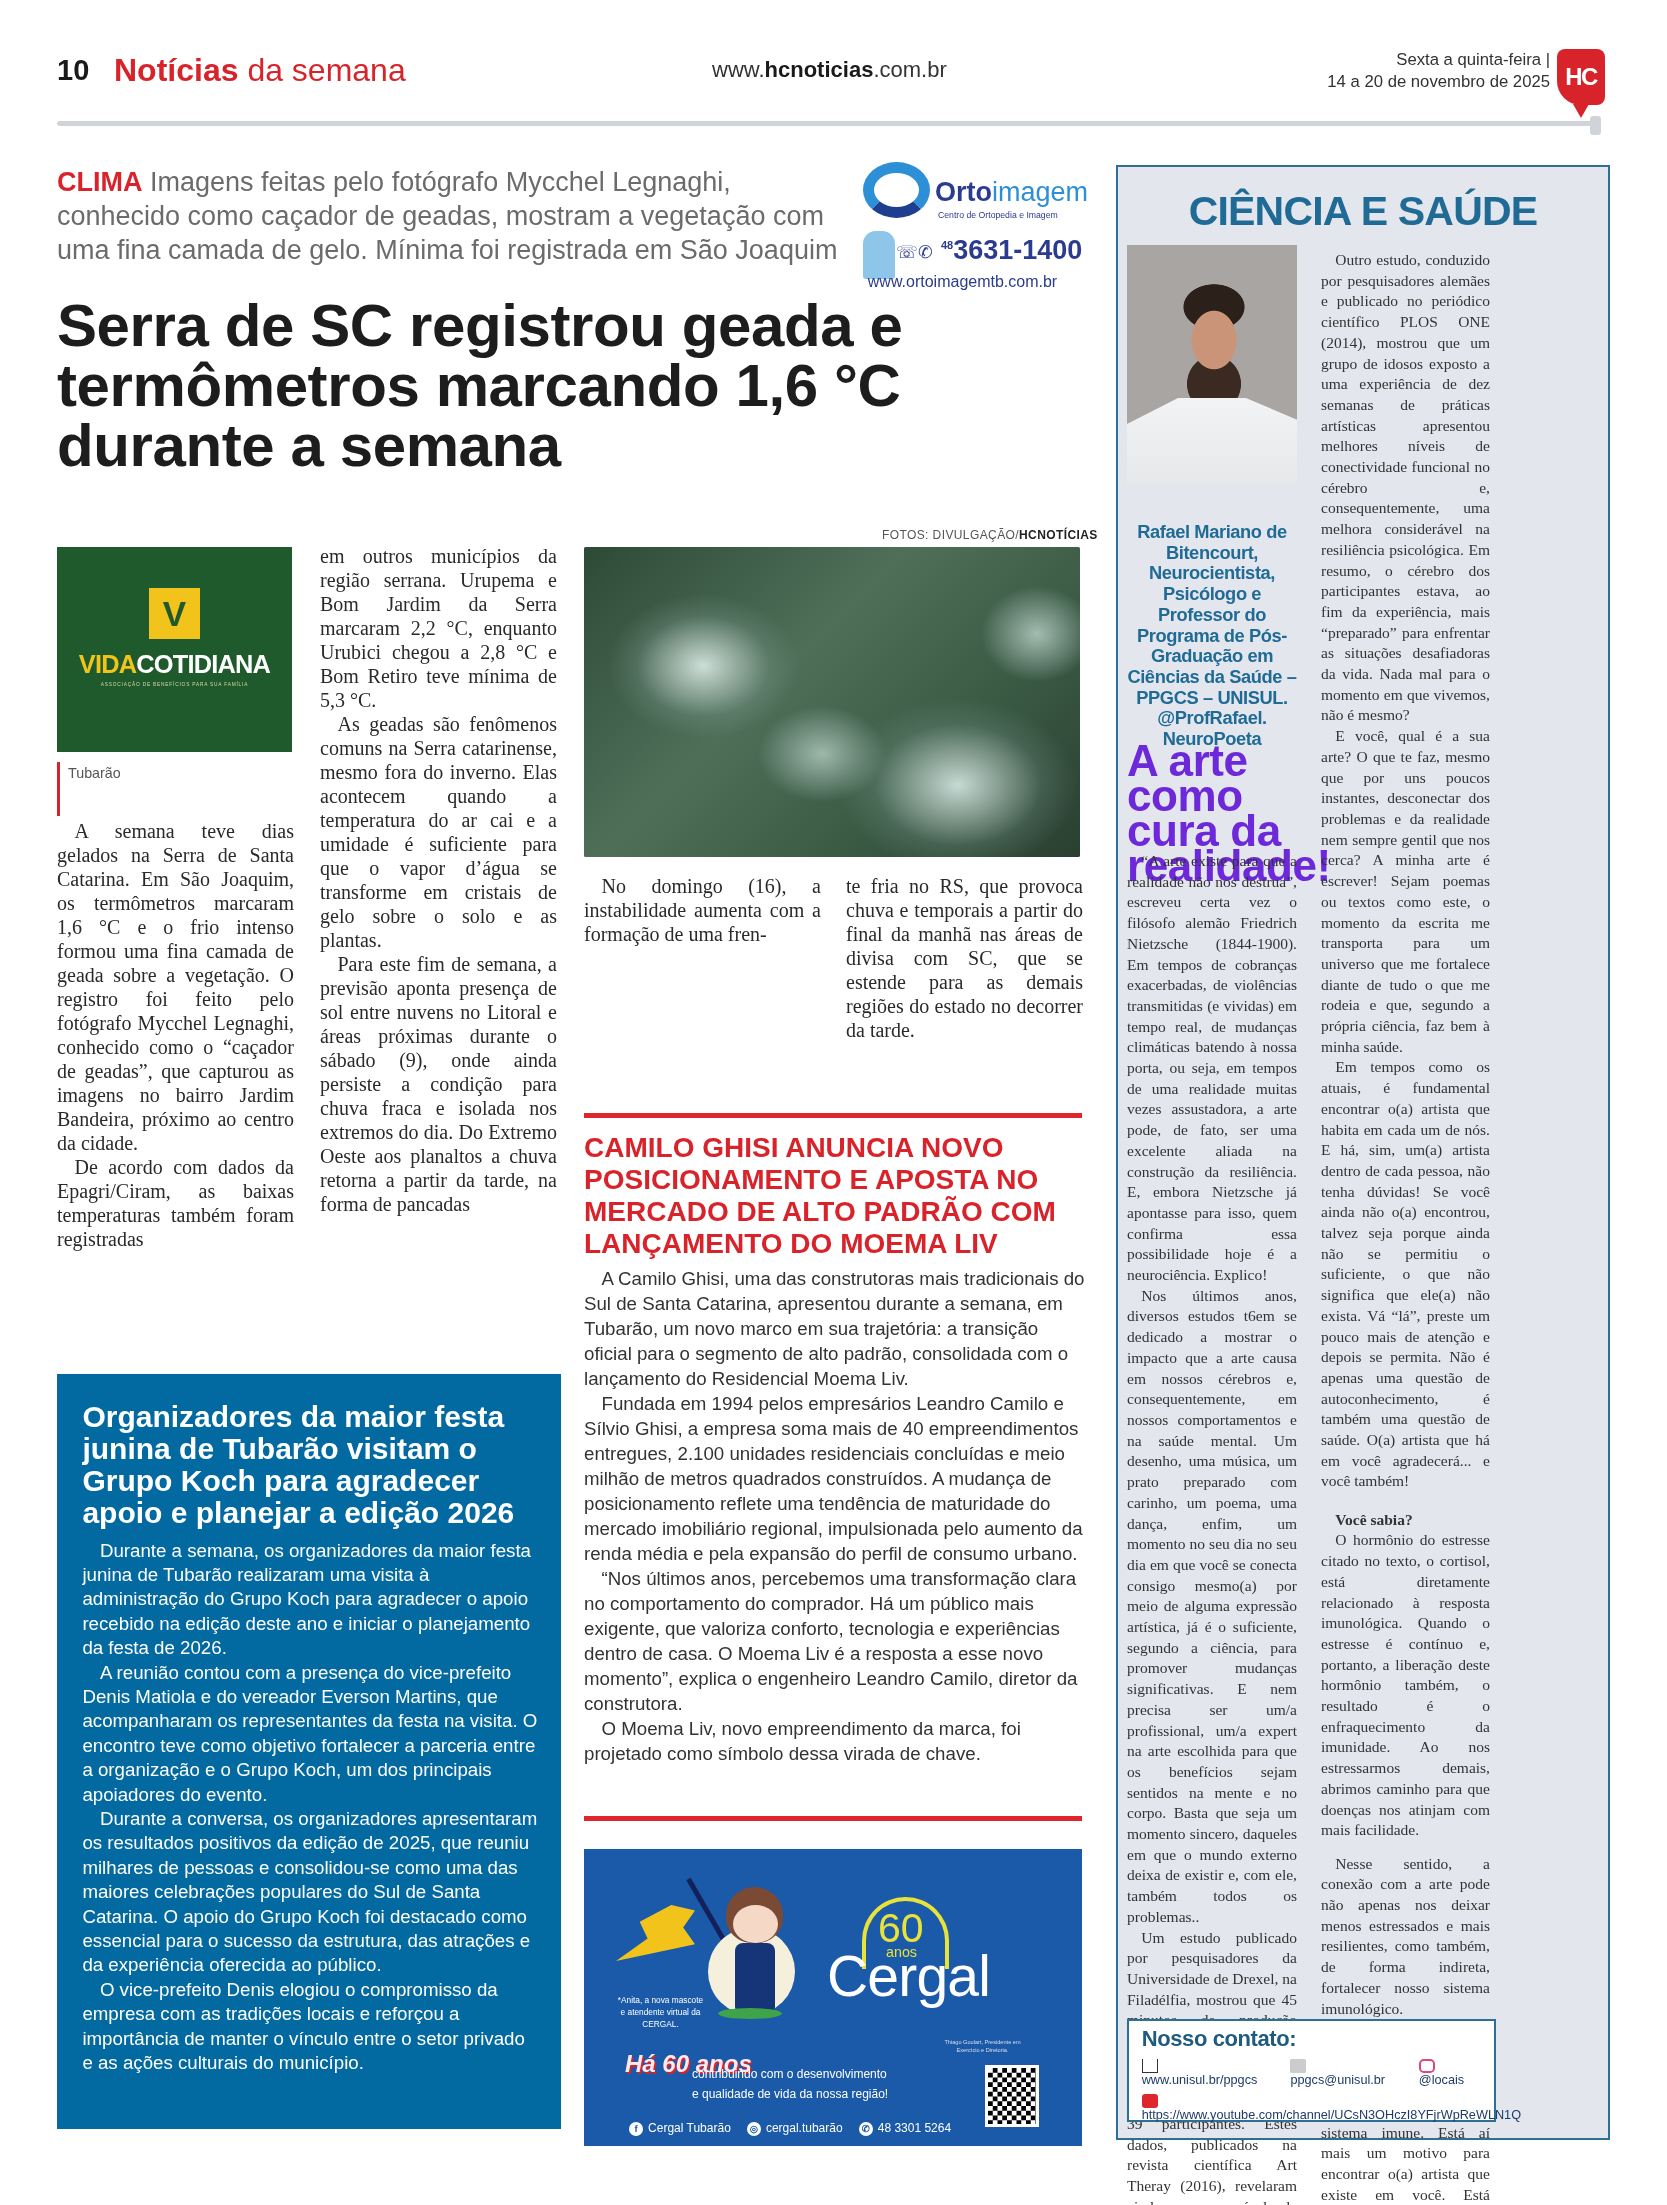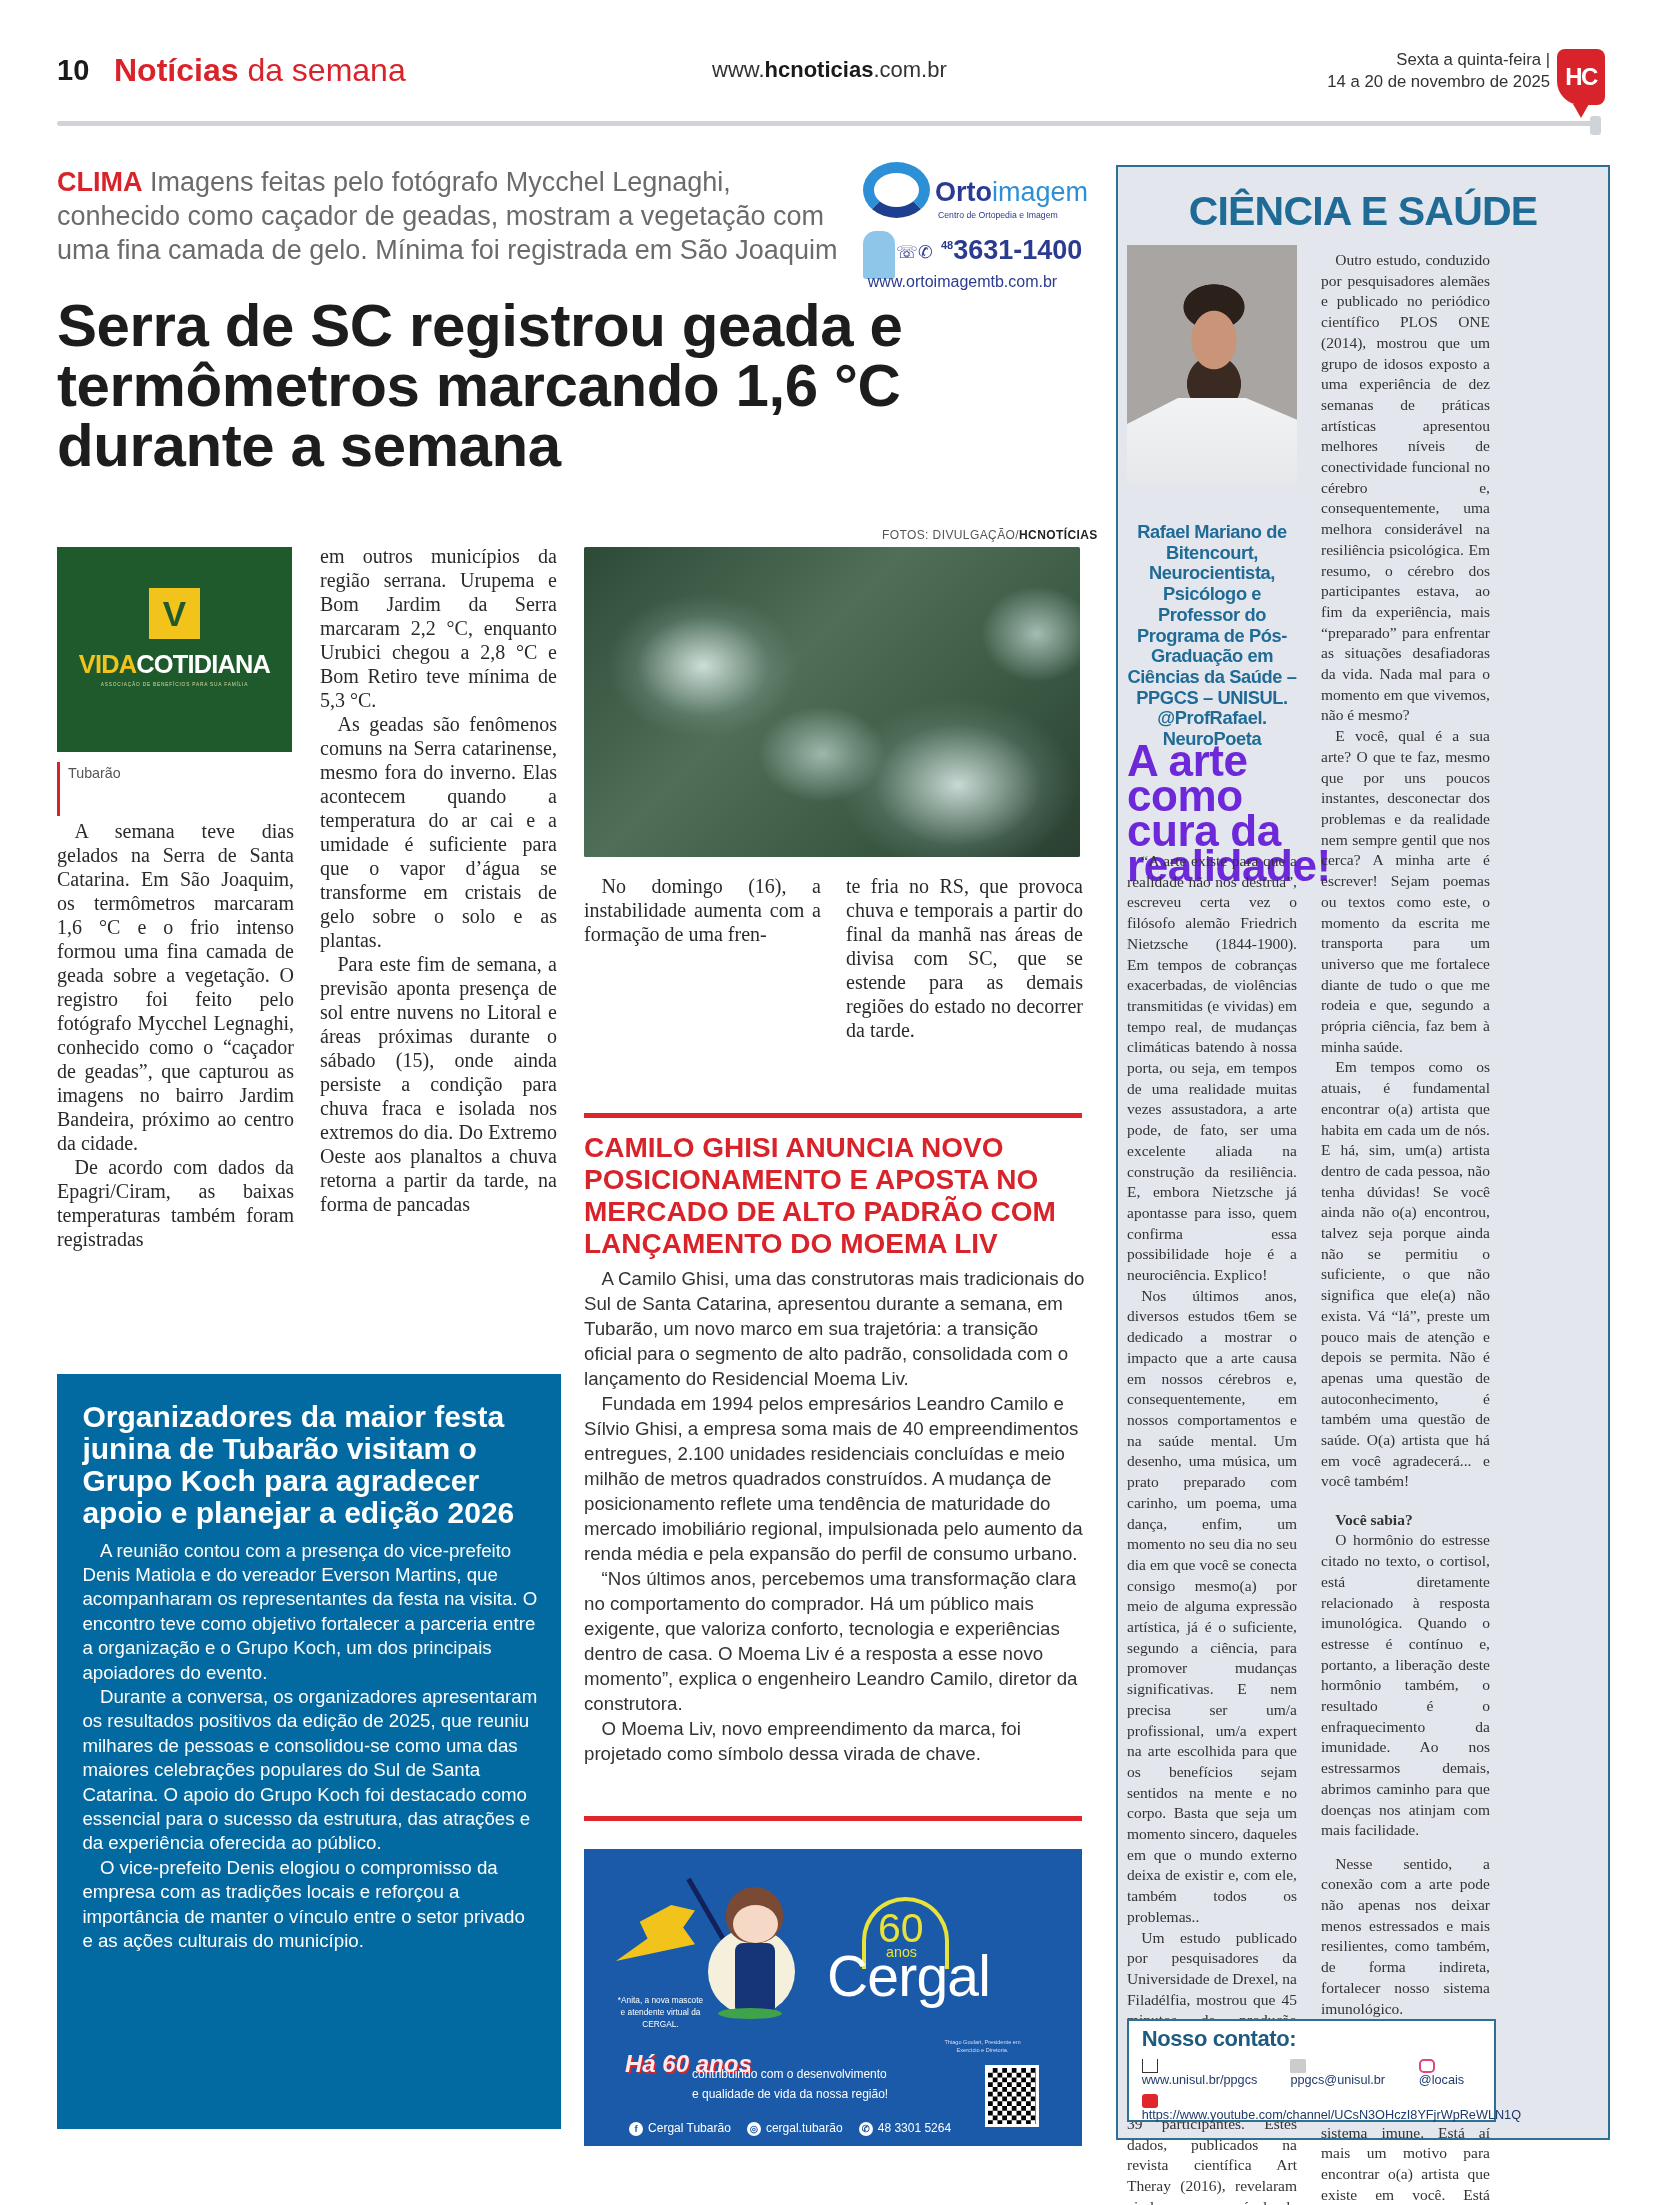--- a/index.html
+++ b/index.html
@@ -164,21 +164,21 @@
 <div class="abs city-bar"></div>
 <div class="abs city">Tubarão</div>
 
 <div class="abs serif-col col1">
   <p>A semana teve dias gelados na Serra de Santa Catarina. Em São Joaquim, os termômetros marcaram 1,6 °C e o frio intenso formou uma fina camada de geada sobre a vegetação. O registro foi feito pelo fotógrafo Mycchel Legnaghi, conhecido como o “caçador de geadas”, que capturou as imagens no bairro Jardim Bandeira, próximo ao centro da cidade.</p>
   <p>De acordo com dados da Epagri/Ciram, as baixas temperaturas também foram registradas</p>
 </div>
 <div class="abs serif-col col2">
   <p style="text-indent:0">em outros municípios da região serrana. Urupema e Bom Jardim da Serra marcaram 2,2 °C, enquanto Urubici chegou a 2,8 °C e Bom Retiro teve mínima de 5,3 °C.</p>
   <p>As geadas são fenômenos comuns na Serra catarinense, mesmo fora do inverno. Elas acontecem quando a temperatura do ar cai e a umidade é suficiente para que o vapor d’água se transforme em cristais de gelo sobre o solo e as plantas.</p>
-  <p>Para este fim de semana, a previsão aponta presença de sol entre nuvens no Litoral e áreas próximas durante o sábado (15), onde ainda persiste a condição para chuva fraca e isolada nos extremos do dia. Do Extremo Oeste aos planaltos a chuva retorna a partir da tarde, na forma de pancadas</p>
+  <p>Para este fim de semana, a previsão aponta presença de sol entre nuvens no Litoral e áreas próximas durante o sábado (9), onde ainda persiste a condição para chuva fraca e isolada nos extremos do dia. Do Extremo Oeste aos planaltos a chuva retorna a partir da tarde, na forma de pancadas</p>
 </div>
 
 <div class="abs frost-photo"></div>
 
 <div class="abs serif-col col3">
   <p>No domingo (16), a instabilidade aumenta com a formação de uma fren-</p>
 </div>
 <div class="abs serif-col col4">
   <p style="text-indent:0">te fria no RS, que provoca chuva e temporais a partir do final da manhã nas áreas de divisa com SC, que se estende para as demais regiões do estado no decorrer da tarde.</p>
 </div>
@@ -189,20 +189,21 @@
   <p>A Camilo Ghisi, uma das construtoras mais tradicionais do Sul de Santa Catarina, apresentou durante a semana, em Tubarão, um novo marco em sua trajetória: a transição oficial para o segmento de alto padrão, consolidada com o lançamento do Residencial Moema Liv.</p>
   <p>Fundada em 1994 pelos empresários Leandro Camilo e Sílvio Ghisi, a empresa soma mais de 40 empreendimentos entregues, 2.100 unidades residenciais concluídas e meio milhão de metros quadrados construídos. A mudança de posicionamento reflete uma tendência de maturidade do mercado imobiliário regional, impulsionada pelo aumento da renda média e pela expansão do perfil de consumo urbano.</p>
   <p>“Nos últimos anos, percebemos uma transformação clara no comportamento do comprador. Há um público mais exigente, que valoriza conforto, tecnologia e experiências dentro de casa. O Moema Liv é a resposta a esse novo momento”, explica o engenheiro Leandro Camilo, diretor da construtora.</p>
   <p>O Moema Liv, novo empreendimento da marca, foi projetado como símbolo dessa virada de chave.</p>
 </div>
 <div class="abs red-rule2"></div>
 
 <div class="abs redbox">
   <h2>Organizadores da maior festa junina de Tubarão visitam o Grupo Koch para agradecer apoio e planejar a edição 2026</h2>
   <div class="body">
+    <p>Durante a semana, os organizadores da maior festa junina de Tubarão realizaram uma visita à administração do Grupo Koch para agradecer o apoio recebido na edição deste ano e iniciar o planejamento da festa de 2026.</p>
     <p>A reunião contou com a presença do vice-prefeito Denis Matiola e do vereador Everson Martins, que acompanharam os representantes da festa na visita. O encontro teve como objetivo fortalecer a parceria entre a organização e o Grupo Koch, um dos principais apoiadores do evento.</p>
     <p>Durante a conversa, os organizadores apresentaram os resultados positivos da edição de 2025, que reuniu milhares de pessoas e consolidou-se como uma das maiores celebrações populares do Sul de Santa Catarina. O apoio do Grupo Koch foi destacado como essencial para o sucesso da estrutura, das atrações e da experiência oferecida ao público.</p>
     <p>O vice-prefeito Denis elogiou o compromisso da empresa com as tradições locais e reforçou a importância de manter o vínculo entre o setor privado e as ações culturais do município.</p>
   </div>
 </div>
 
 <div class="abs cergal">
   <div class="cergal-flag"></div>
   <div class="cergal-pole"></div>
   <div class="cergal-circle"></div>

